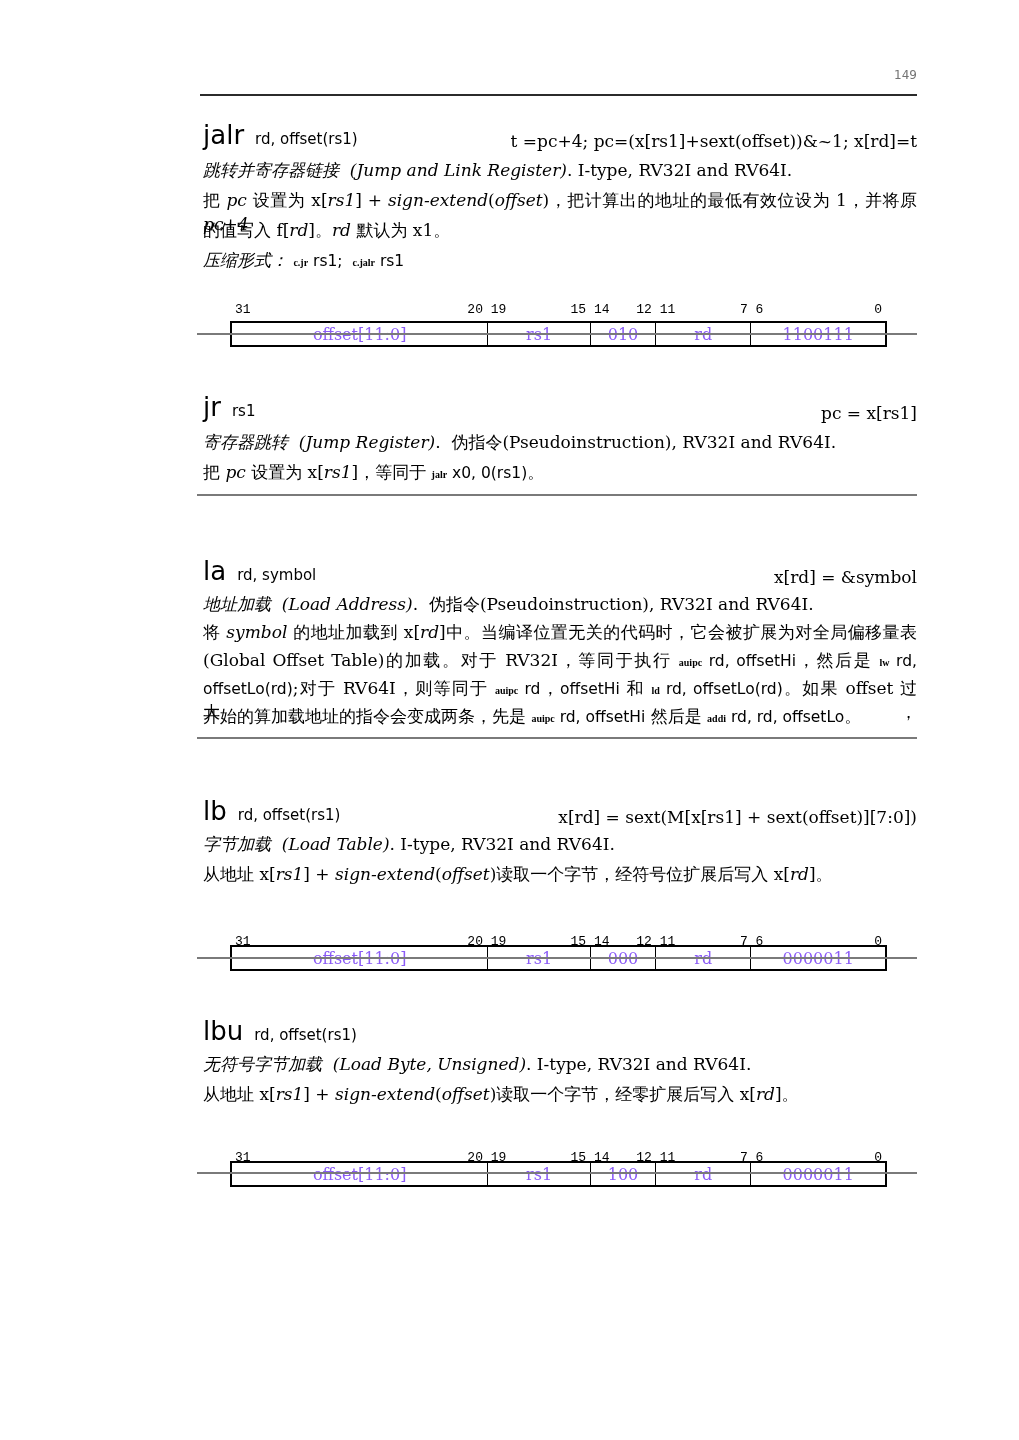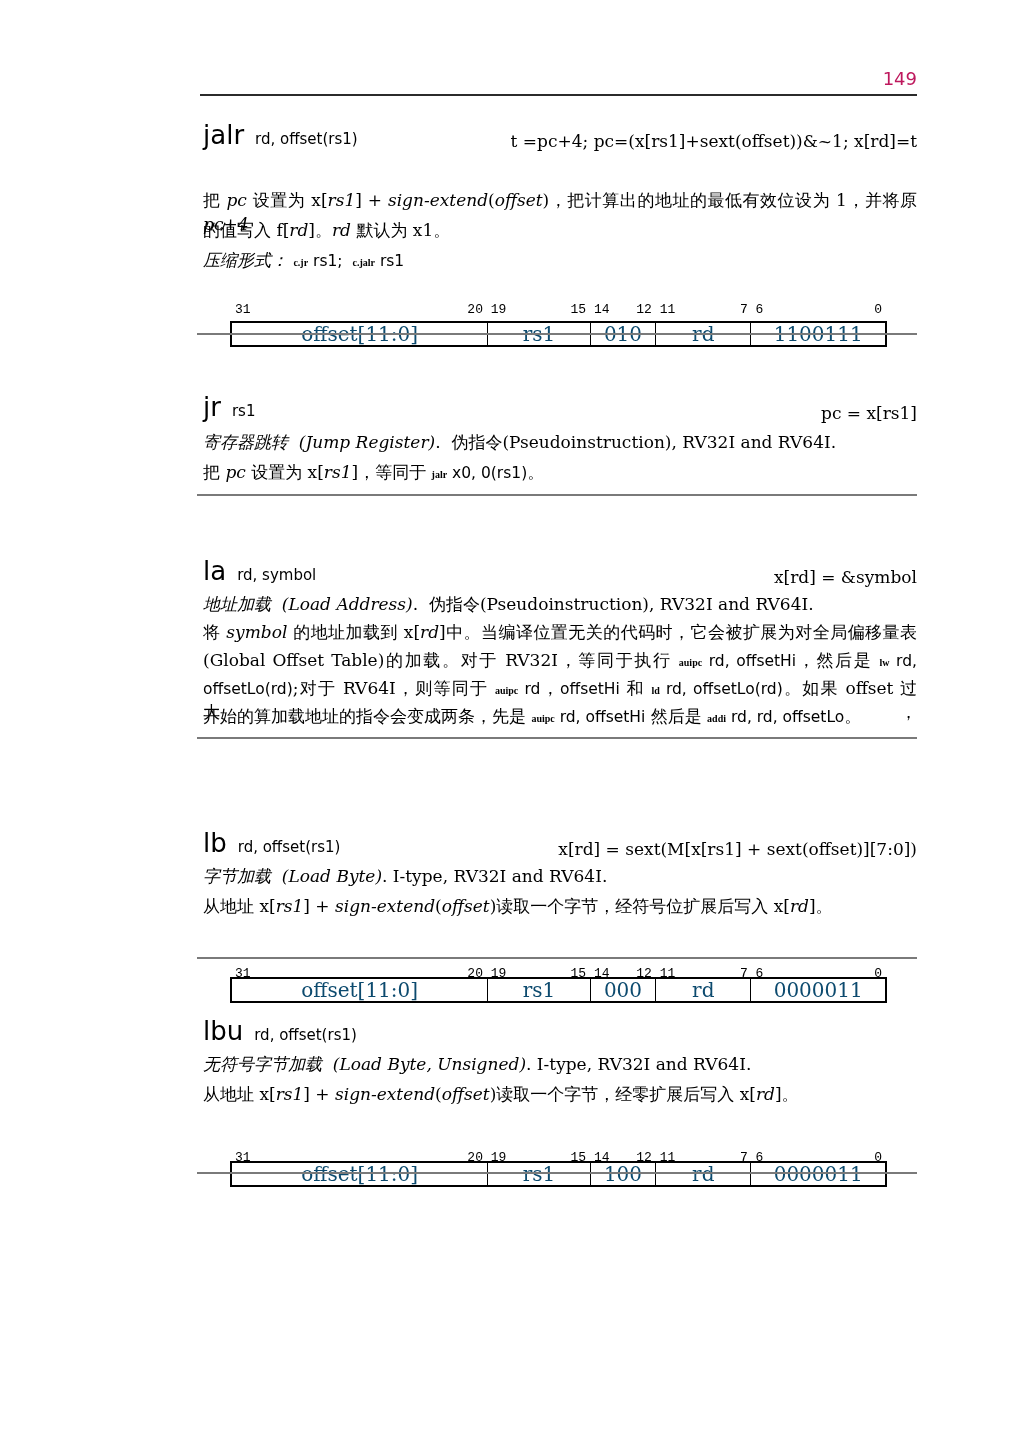--- a/index.html
+++ b/index.html
@@ -9,21 +9,21 @@
     font-family: "DejaVu Serif", serif;
     color: #111111;
     position: relative;
     overflow: hidden;
   }
   .page { position: absolute; inset: 0; }
 
   .page-number {
     position: absolute; top: 68px; right: 102px;
     font-family: "DejaVu Sans", sans-serif;
-    font-size: 18px; color: #be185d;
+    font-size: 12px; color: #737373;
   }
   .header-rule {
     position: absolute; top: 94px; left: 200px; width: 717px; height: 1.5px;
     background: #2b2b2b;
   }
   .divider {
     position: absolute; left: 197px; width: 720px; height: 1.5px;
     background: #7a7a7a;
   }
 
@@ -71,34 +71,35 @@
   .bit-label.last  { right: 5px; }
   .enc-row {
     position: absolute; left: 0; width: 657px; height: 26px;
     display: flex; box-sizing: border-box;
     border: 2px solid #000; background: #fff;
   }
   .enc-field {
     display: flex; align-items: center; justify-content: center;
     box-sizing: border-box;
     border-left: 1.5px solid #000;
-    font-family: "DejaVu Serif", serif; font-size: 20px; color: #0c4a6e;
+    font-family: "DejaVu Serif", serif; font-size: 16px; color: #8b5cf6;
     overflow: hidden;
   }
   .enc-field:first-child { border-left: none; }
 </style>
 </head>
 <body>
 
 <div class="page">
   <span class="page-number">149</span>
   <div class="header-rule"></div>
   <div>
       <div class="section" style="top: 120px;">
         <div class="heading"><span class="mnemonic">jalr</span><span class="operands">rd, offset(rs1)</span><span class="formula">t =pc+4; pc=(x[rs1]+sext(offset))&amp;~1; x[rd]=t</span></div>
+        <div class="line" style="top: 38px;"><span class="seg-kai">跳转并寄存器链接  </span><span class="seg-it">(Jump and Link Register)</span><span class="seg-rm">. I-type, RV32I and RV64I.</span></div>
         <div class="line fill" style="top: 68px;"><span class="seg-rm">把 </span><span class="seg-it">pc</span><span class="seg-rm"> 设置为 x[</span><span class="seg-it">rs1</span><span class="seg-rm">] + </span><span class="seg-it">sign-extend</span><span class="seg-rm">(</span><span class="seg-it">offset</span><span class="seg-rm">)，把计算出的地址的最低有效位设为 1，并将原 </span><span class="seg-it">pc+4</span></div>
         <div class="line" style="top: 98px;"><span class="seg-rm">的值写入 f[</span><span class="seg-it">rd</span><span class="seg-rm">]。</span><span class="seg-it">rd</span><span class="seg-rm"> 默认为 x1。</span></div>
         <div class="line" style="top: 128px;"><span class="seg-kai">压缩形式： </span><span class="seg-bsans">c.jr</span><span class="seg-sans"> rs1;  </span><span class="seg-bsans">c.jalr</span><span class="seg-sans"> rs1</span></div>
         <div class="encoding">
           <div class="bit-labels" style="top: 148px;">
             <span class="bit-label first">31</span>
             <span class="bit-label mid" style="left: 39.1%;">20 19</span>
             <span class="bit-label mid" style="left: 54.8%;">15 14</span>
             <span class="bit-label mid" style="left: 64.8%;">12 11</span>
             <span class="bit-label mid" style="left: 79.4%;">7 6</span>
@@ -119,23 +120,23 @@
         <div class="line" style="top: 68px;"><span class="seg-rm">把 </span><span class="seg-it">pc</span><span class="seg-rm"> 设置为 x[</span><span class="seg-it">rs1</span><span class="seg-rm">]，等同于 </span><span class="seg-bsans">jalr</span><span class="seg-sans"> x0, 0(rs1)</span><span class="seg-rm">。</span></div>
       </div>
       <div class="section" style="top: 556px;">
         <div class="heading"><span class="mnemonic">la</span><span class="operands">rd, symbol</span><span class="formula">x[rd] = &amp;symbol</span></div>
         <div class="line" style="top: 36px;"><span class="seg-kai">地址加载  </span><span class="seg-it">(Load Address)</span><span class="seg-rm">.  伪指令(Pseudoinstruction), RV32I and RV64I.</span></div>
         <div class="line fill" style="top: 64px;"><span class="seg-rm">将 </span><span class="seg-it">symbol</span><span class="seg-rm"> 的地址加载到 x[</span><span class="seg-it">rd</span><span class="seg-rm">]中。当编译位置无关的代码时，它会被扩展为对全局偏移量表</span></div>
         <div class="line fill" style="top: 92px;"><span class="seg-rm">(Global Offset Table)的加载。对于 RV32I，等同于执行 </span><span class="seg-bsans">auipc</span><span class="seg-sans">  rd, offsetHi</span><span class="seg-rm">，然后是 </span><span class="seg-bsans">lw</span><span class="seg-sans">  rd,</span></div>
         <div class="line fill" style="top: 120px;"><span class="seg-sans">offsetLo(rd)</span><span class="seg-rm">;对于 RV64I，则等同于 </span><span class="seg-bsans">auipc</span><span class="seg-sans"> rd</span><span class="seg-rm">，</span><span class="seg-sans">offsetHi</span><span class="seg-rm"> 和 </span><span class="seg-bsans">ld</span><span class="seg-sans"> rd, offsetLo(rd)</span><span class="seg-rm">。如果 offset 过大，</span></div>
         <div class="line" style="top: 148px;"><span class="seg-rm">开始的算加载地址的指令会变成两条，先是 </span><span class="seg-bsans">auipc</span><span class="seg-sans"> rd, offsetHi</span><span class="seg-rm"> 然后是 </span><span class="seg-bsans">addi</span><span class="seg-sans"> rd, rd, offsetLo</span><span class="seg-rm">。</span></div>
       </div>
-      <div class="section" style="top: 796px; margin-top: 32px;">
+      <div class="section" style="top: 796px;">
         <div class="heading"><span class="mnemonic">lb</span><span class="operands">rd, offset(rs1)</span><span class="formula">x[rd] = sext(M[x[rs1] + sext(offset)][7:0])</span></div>
-        <div class="line" style="top: 36px;"><span class="seg-kai">字节加载  </span><span class="seg-it">(Load Byte)</span><span class="seg-rm">. I-type, RV32I and RV64I.</span></div>
+        <div class="line" style="top: 36px;"><span class="seg-kai">字节加载  </span><span class="seg-it">(Load Table)</span><span class="seg-rm">. I-type, RV32I and RV64I.</span></div>
         <div class="line" style="top: 66px;"><span class="seg-rm">从地址 x[</span><span class="seg-it">rs1</span><span class="seg-rm">] + </span><span class="seg-it">sign-extend</span><span class="seg-rm">(</span><span class="seg-it">offset</span><span class="seg-rm">)读取一个字节，经符号位扩展后写入 x[</span><span class="seg-it">rd</span><span class="seg-rm">]。</span></div>
         <div class="encoding">
           <div class="bit-labels" style="top: 104px;">
             <span class="bit-label first">31</span>
             <span class="bit-label mid" style="left: 39.1%;">20 19</span>
             <span class="bit-label mid" style="left: 54.8%;">15 14</span>
             <span class="bit-label mid" style="left: 64.8%;">12 11</span>
             <span class="bit-label mid" style="left: 79.4%;">7 6</span>
             <span class="bit-label last">0</span>
           </div>

